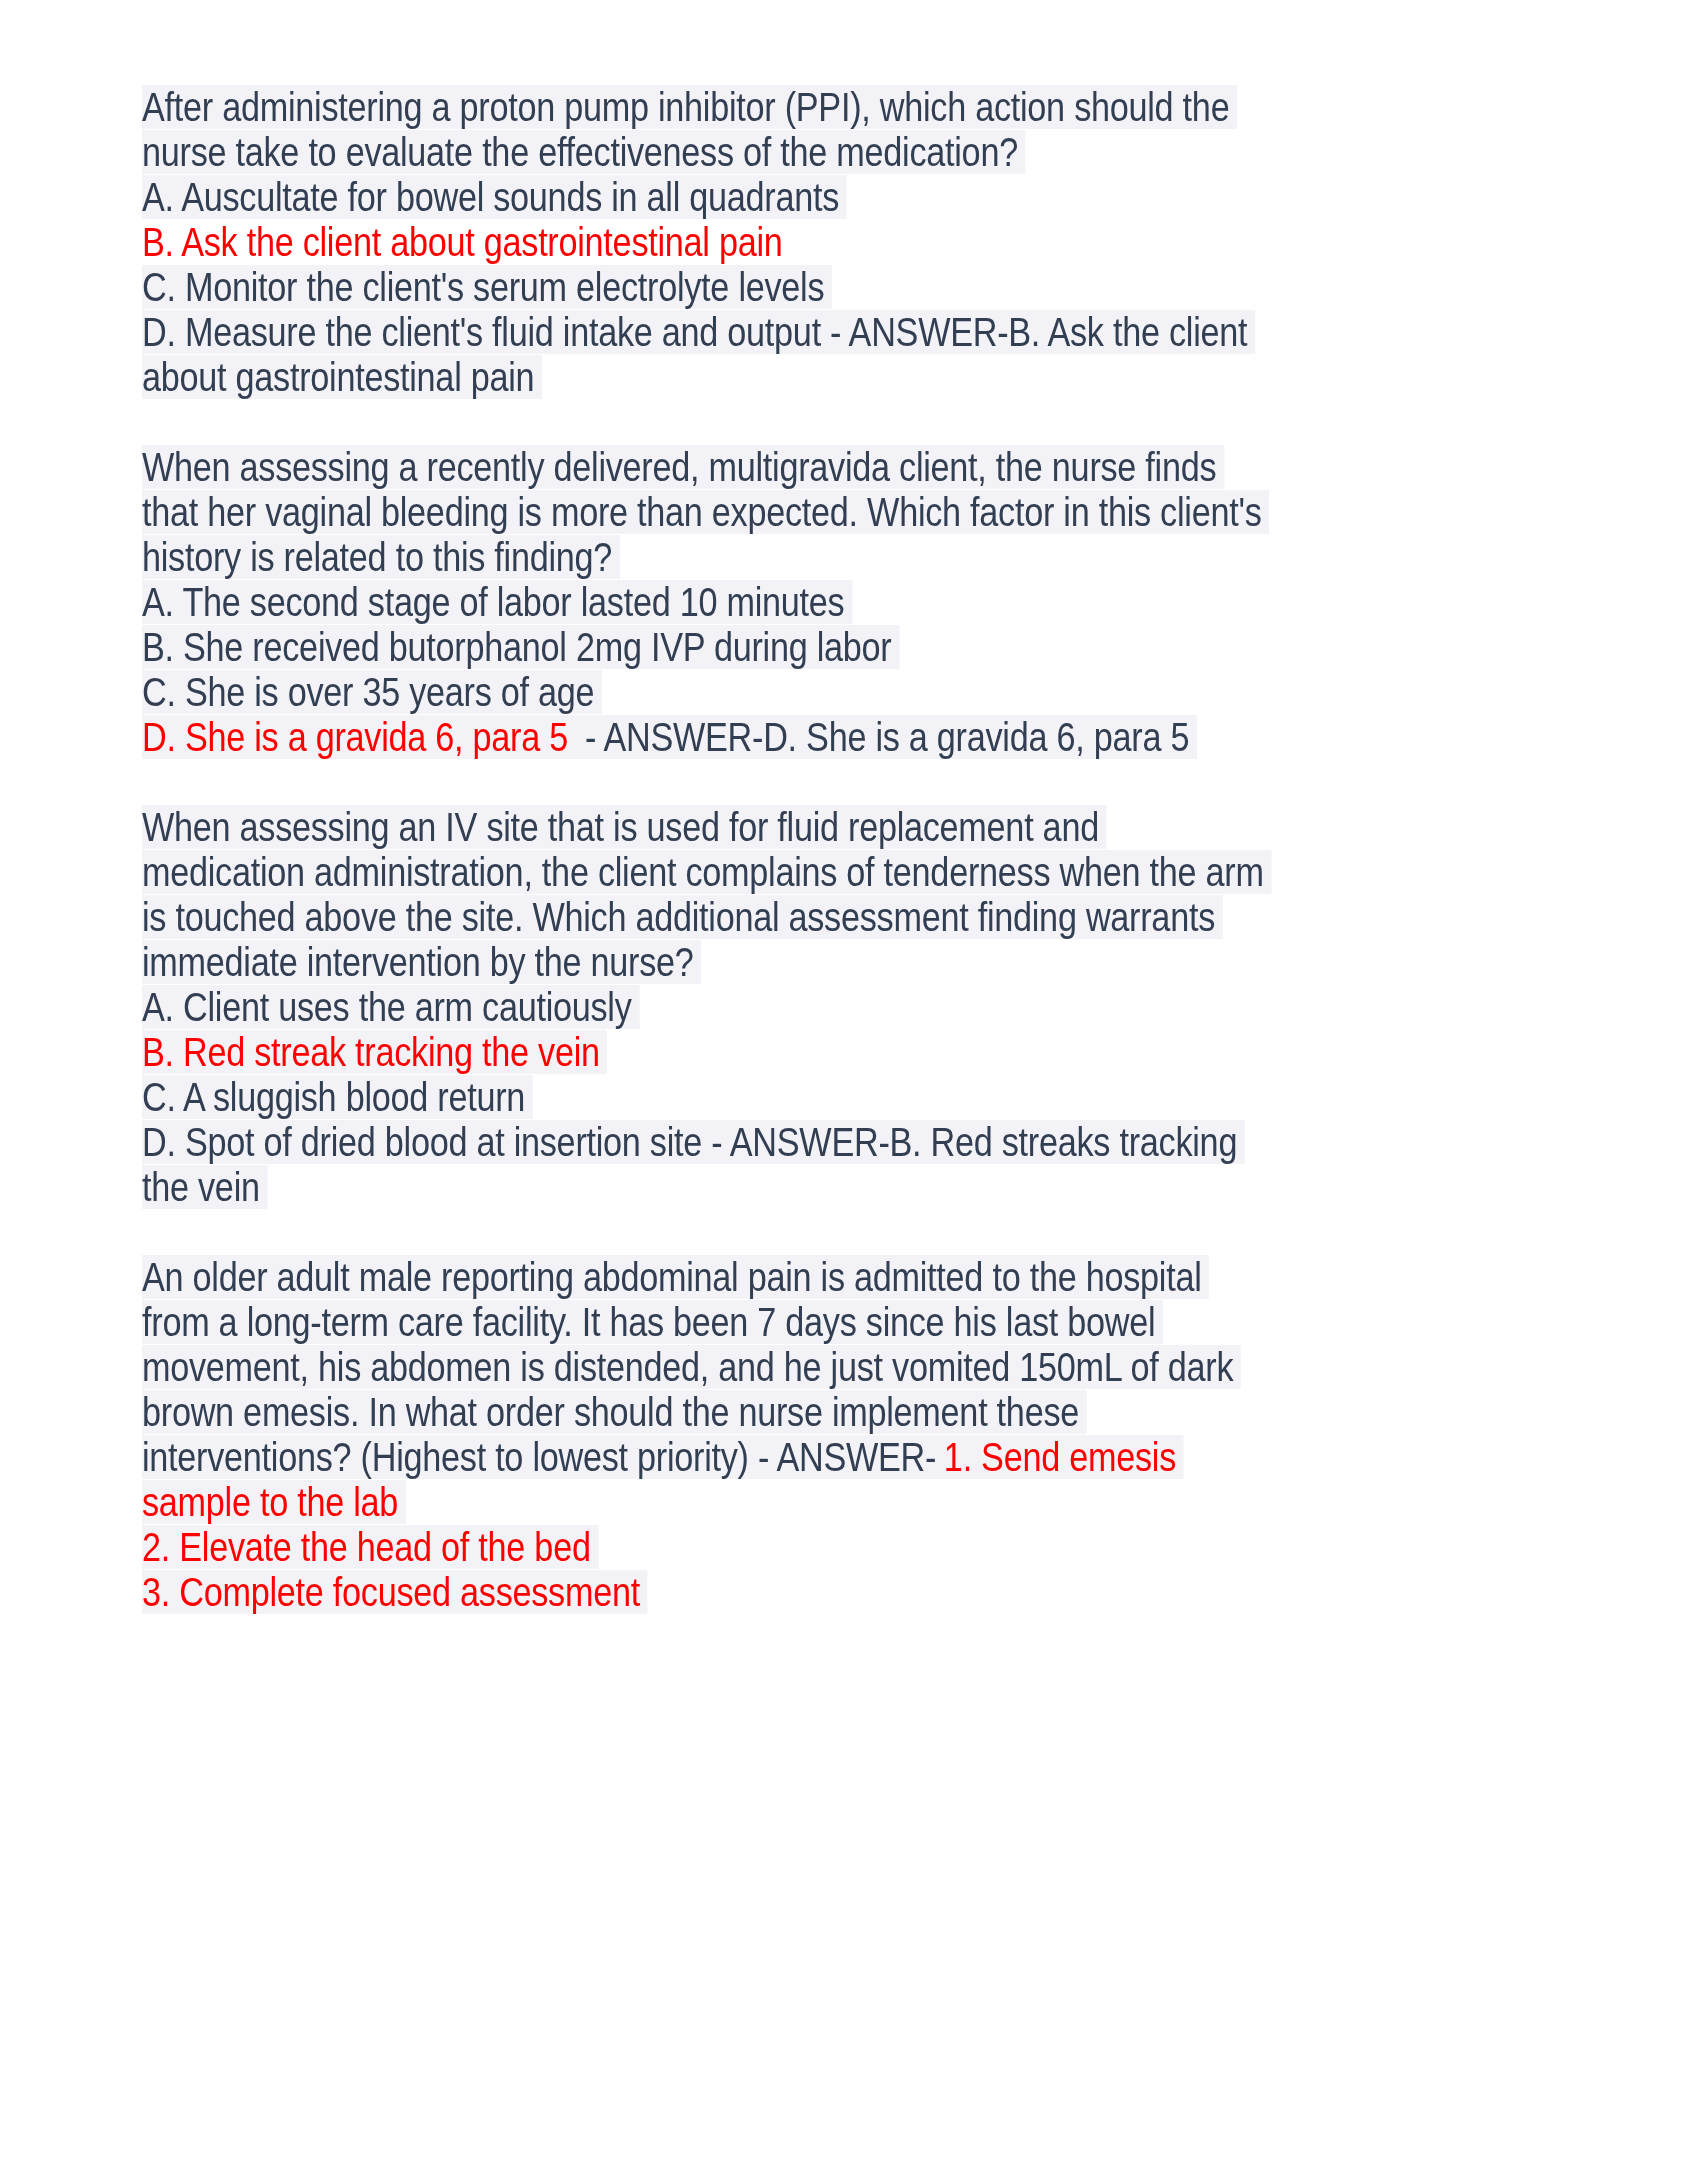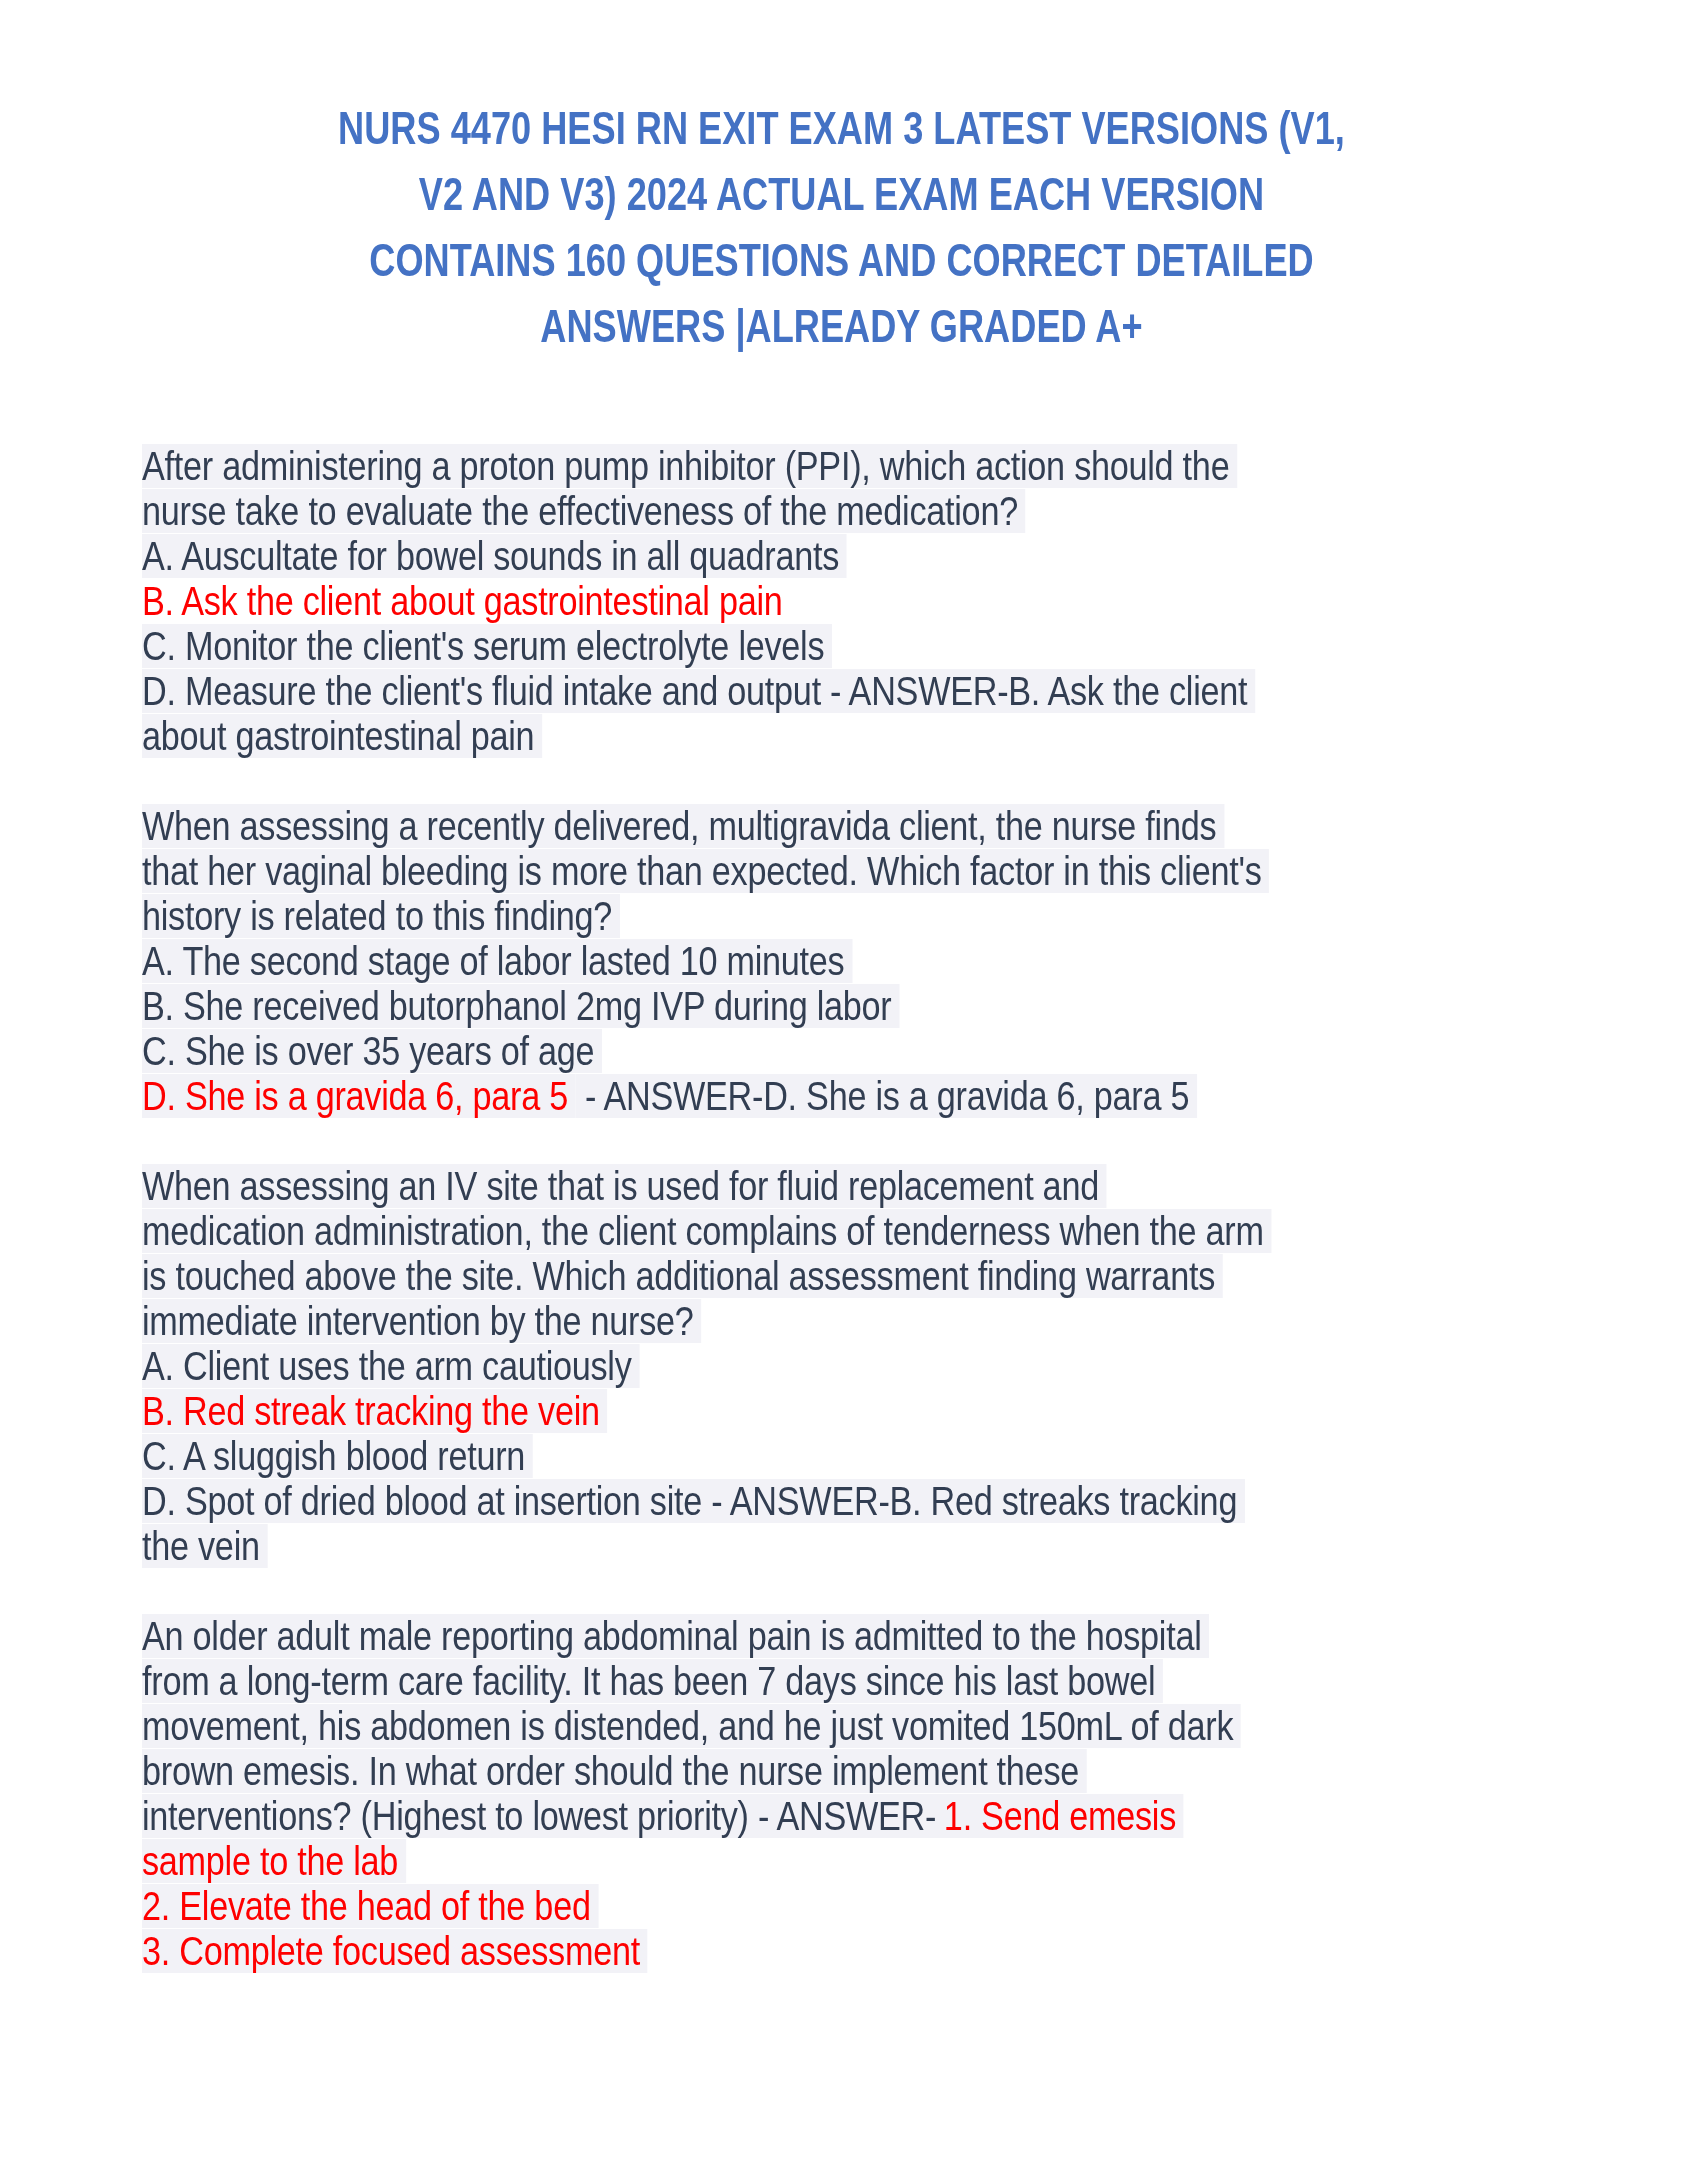--- a/index.html
+++ b/index.html
@@ -49,26 +49,20 @@
     letter-spacing: -0.3px;
   }
   .seg-dark { color: var(--text-color, #323E52); }
   .seg-red  { color: var(--red-color, #FF0000); }
   .hl       { background: var(--hl-color, #F2F2F7); padding-right: 9px; }
 </style>
 </head>
 <body>
 
 <div class="page">
-  <header class="doc-title">
-    <div class="title-line">NURS 4470 HESI RN EXIT EXAM 3 LATEST VERSIONS (V1,</div>
-    <div class="title-line">V2 AND V3) 2024 ACTUAL EXAM EACH VERSION</div>
-    <div class="title-line">CONTAINS 160 QUESTIONS AND CORRECT DETAILED</div>
-    <div class="title-line">ANSWERS |ALREADY GRADED A+</div>
-  </header>
   <main class="content">
       <section class="qblock">
         <div class="tline"><span class="seg-dark hl">After administering a proton pump inhibitor (PPI), which action should the</span></div>
         <div class="tline"><span class="seg-dark hl">nurse take to evaluate the effectiveness of the medication?</span></div>
         <div class="tline"><span class="seg-dark hl">A. Auscultate for bowel sounds in all quadrants</span></div>
         <div class="tline"><span class="seg-red">B. Ask the client about gastrointestinal pain</span></div>
         <div class="tline"><span class="seg-dark hl">C. Monitor the client's serum electrolyte levels</span></div>
         <div class="tline"><span class="seg-dark hl">D. Measure the client's fluid intake and output - ANSWER-B. Ask the client</span></div>
         <div class="tline"><span class="seg-dark hl">about gastrointestinal pain</span></div>
       </section>

